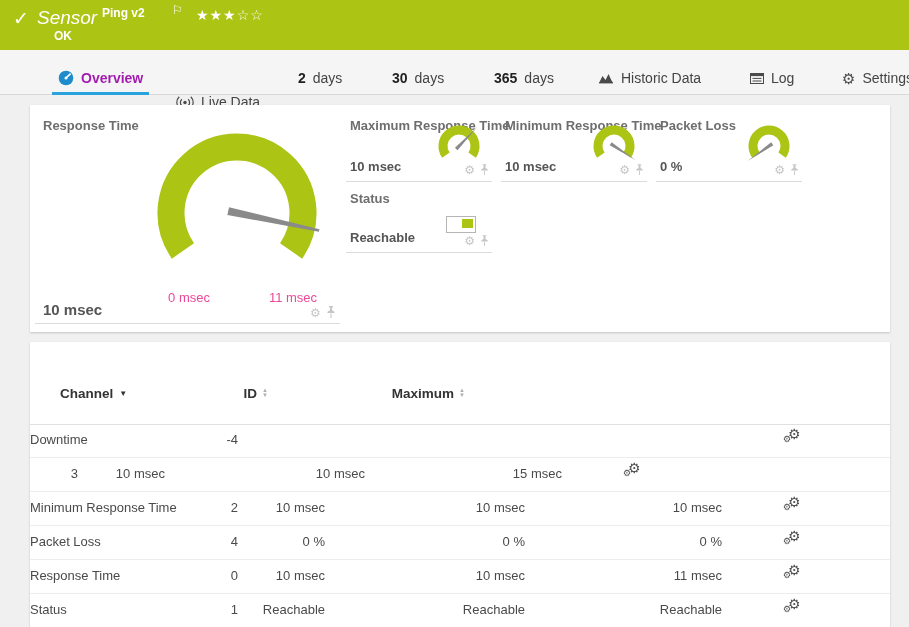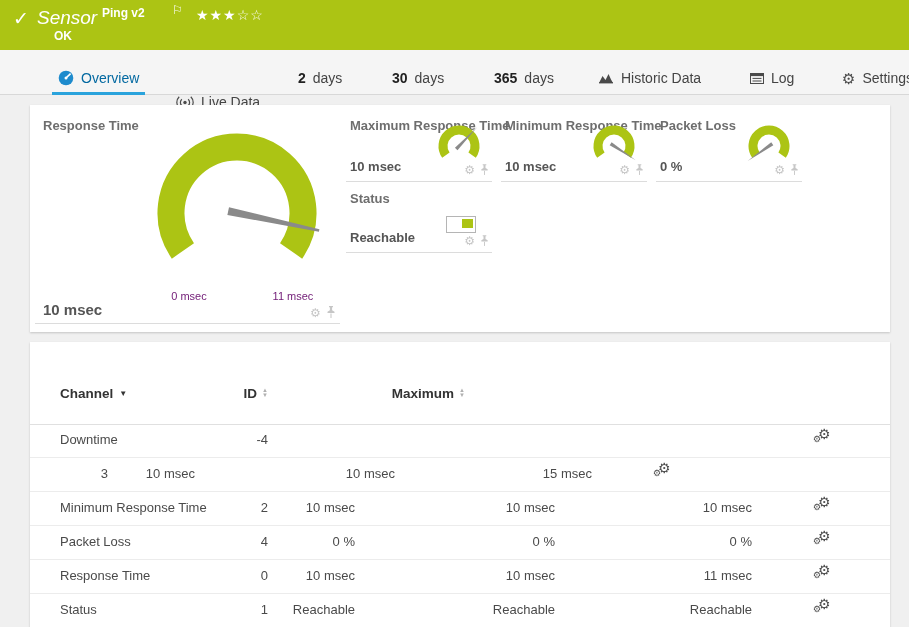--- a/index.html
+++ b/index.html
@@ -15,40 +15,40 @@
   .hdr .kind{position:absolute;left:37px;top:7px;font-size:19px;font-style:italic;}
   .hdr .title{position:absolute;left:102px;top:6px;font-size:12px;font-weight:bold;}
   .hdr .flag{position:absolute;left:172px;top:3px;font-size:12px;}
   .hdr .stars{position:absolute;left:196px;top:7px;font-size:14px;letter-spacing:1px;}
   .hdr .stars .empty{opacity:.95;}
   .hdr .ok{position:absolute;left:54px;top:29px;font-size:12px;font-weight:bold;}
   
   .tabstrip{position:absolute;left:0;top:50px;width:909px;height:44px;background:#f5f5f5;border-bottom:1px solid #d8d8d8;}
   .tab{position:absolute;top:12px;height:32px;display:flex;align-items:center;gap:7px;font-size:14px;color:#444;padding:0 6px;cursor:pointer;}
   .tab .num{font-weight:bold;color:#222;}
-  .tab.active{font-weight:normal;color:#0369a1;}
+  .tab.active{font-weight:bold;color:#a21caf;}
   .tab.active .bar{position:absolute;left:0;right:0;bottom:-1px;height:3px;background:#2aa3dc;}
   .tab .ticon{display:inline-flex;align-items:center;}
   .t-overview{left:52px;}
   .t-live{left:170px;margin-top:24px;}
   .t-2d{left:292px;}
   .t-30d{left:386px;}
   .t-365d{left:488px;}
   .t-hist{left:592px;}
   .t-log{left:744px;}
   .t-set{left:836px;}
   .gearglyph{font-size:15px;color:#4a4a4a;line-height:1;}
   
   .panel{position:absolute;background:#fff;box-shadow:0 1px 2px rgba(0,0,0,.18);}
   .panel-gauges{left:30px;top:105px;width:860px;height:227px;}
   .panel-table{left:30px;top:342px;width:860px;height:290px;}
   
   .pg-title{position:absolute;left:13px;top:13px;font-size:13px;font-weight:bold;color:#6e6e6e;}
   .pg-svg{position:absolute;left:107px;top:18px;}
-  .pg-scale{position:absolute;top:185px;width:70px;font-size:11px;color:#701a75;text-align:center;}
+  .pg-scale{position:absolute;top:185px;width:70px;font-size:13px;color:#ec4899;text-align:center;}
   .pg-scale.lo{left:124px;}
   .pg-scale.hi{left:228px;}
   .pg-value{position:absolute;left:13px;top:196px;font-size:15px;font-weight:bold;color:#555;}
   .iconpair{display:flex;align-items:center;gap:5px;color:#c6c6c6;}
   .pg-icons{position:absolute;left:280px;top:201px;}
   .pg-line{position:absolute;left:5px;top:218px;width:305px;border-bottom:1px solid #dcdcdc;}
   
   .mini{position:absolute;width:146px;height:66px;border-bottom:1px solid #dcdcdc;}
   .m-a{left:316px;top:10px;}
   .m-b{left:471px;top:10px;}
@@ -69,21 +69,21 @@
   .th.c2{width:48px;justify-content:flex-end;}
   .th.c3{width:87px;justify-content:flex-end;}
   .th.c4{width:200px;justify-content:flex-end;}
   .th.c5{width:197px;justify-content:flex-end;}
   .th .lbl.wrap{width:44px;text-align:right;}
   .sort{display:flex;flex-direction:column;margin-left:5px;margin-top:2px;color:#b0b0b0;}
   .sort span{font-size:6px;line-height:5px;}
   .sort.low{align-self:flex-start;margin-top:18px;}
   .desc{font-size:8px;color:#333;margin-left:6px;margin-top:3px;}
   .tbody{position:absolute;left:0;right:0;top:82px;}
-  .trow{display:flex;height:33px;line-height:32px;border-bottom:1px solid #ececec;padding-left:30px;font-size:13px;color:#4a4a4a;position:relative;}
+  .trow{display:flex;height:33px;line-height:32px;border-bottom:1px solid #ececec;font-size:13px;color:#4a4a4a;position:relative;}
   .td{white-space:nowrap;overflow:hidden;}
   .td.c1{width:160px;}
   .td.c2{width:48px;text-align:right;}
   .td.c3{width:87px;text-align:right;}
   .td.c4{width:200px;text-align:right;}
   .td.c5{width:197px;text-align:right;}
   .gears{position:relative;margin-left:62px;width:20px;color:#4f4f4f;cursor:pointer;}
   .gears .g1{position:absolute;left:4px;top:3px;font-size:14px;line-height:1;}
   .gears .g2{position:absolute;left:-1px;top:11px;font-size:9px;line-height:1;}
 </style>

